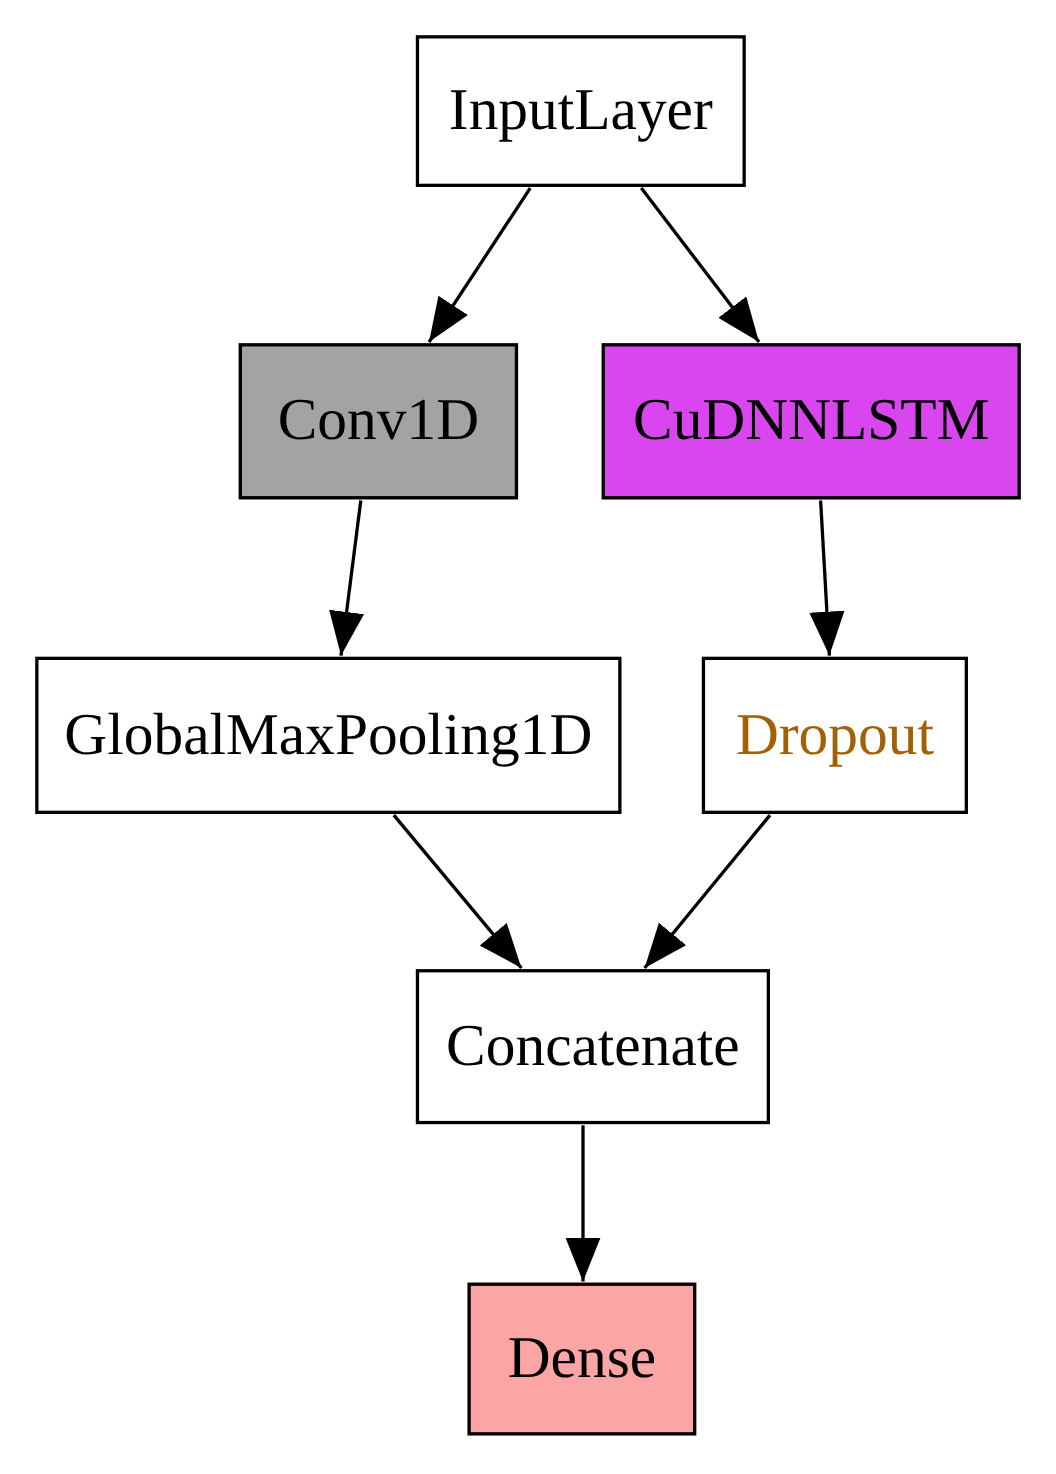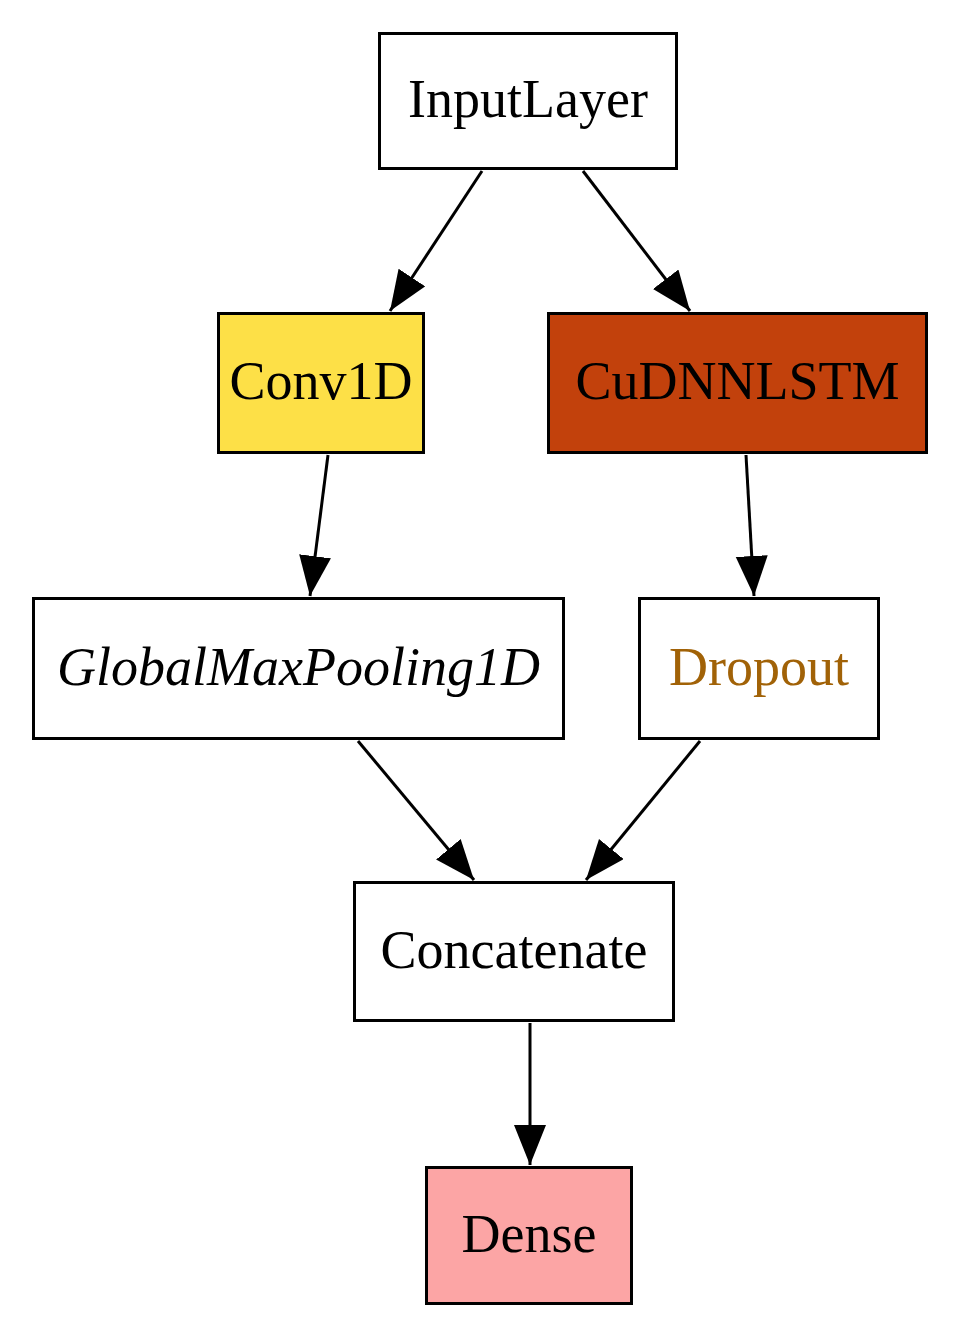--- a/index.html
+++ b/index.html
@@ -58,32 +58,32 @@
         <line x1="746" y1="455" x2="754" y2="596" stroke="#000000" stroke-width="3" marker-end="url(#arrowhead)"></line>
         <line x1="358" y1="741" x2="474" y2="880" stroke="#000000" stroke-width="3" marker-end="url(#arrowhead)"></line>
         <line x1="700" y1="741" x2="586" y2="880" stroke="#000000" stroke-width="3" marker-end="url(#arrowhead)"></line>
         <line x1="530" y1="1023" x2="530" y2="1165" stroke="#000000" stroke-width="3" marker-end="url(#arrowhead)"></line>
       </g>
   </svg>
   <div id="nodes">
       <div class="node" style="left: 378px; top: 32px; width: 300px; height: 138px; background: rgb(255, 255, 255); border-color: rgb(0, 0, 0);">
         <span style="color: rgb(0, 0, 0);">InputLayer</span>
       </div>
-      <div class="node" style="left: 217px; top: 312px; width: 208px; height: 142px; background: #fde047; border-color: rgb(0, 0, 0);">
+      <div class="node" style="left: 217px; top: 312px; width: 254px; height: 142px; background: #a3a3a3; border-color: rgb(0, 0, 0);">
         <span style="color: rgb(0, 0, 0);">Conv1D</span>
       </div>
-      <div class="node" style="left: 547px; top: 312px; width: 381px; height: 142px; background: #c2410c; border-color: rgb(0, 0, 0);">
+      <div class="node" style="left: 547px; top: 312px; width: 381px; height: 142px; background: #d946ef; border-color: rgb(0, 0, 0);">
         <span style="color: rgb(0, 0, 0);">CuDNNLSTM</span>
       </div>
       <div class="node" style="left: 32px; top: 597px; width: 533px; height: 143px; background: rgb(255, 255, 255); border-color: rgb(0, 0, 0);">
-        <span style="color: rgb(0, 0, 0); font-style: italic;">GlobalMaxPooling1D</span>
+        <span style="color: rgb(0, 0, 0);">GlobalMaxPooling1D</span>
       </div>
       <div class="node" style="left: 638px; top: 597px; width: 242px; height: 143px; background: rgb(255, 255, 255); border-color: rgb(0, 0, 0);">
         <span style="color: #a16207;">Dropout</span>
       </div>
-      <div class="node" style="left: 353px; top: 881px; width: 322px; height: 141px; background: rgb(255, 255, 255); border-color: rgb(0, 0, 0);">
+      <div class="node" style="left: 378px; top: 881px; width: 322px; height: 141px; background: rgb(255, 255, 255); border-color: rgb(0, 0, 0);">
         <span style="color: rgb(0, 0, 0);">Concatenate</span>
       </div>
       <div class="node" style="left: 425px; top: 1166px; width: 208px; height: 139px; background: #fca5a5; border-color: rgb(0, 0, 0);">
         <span style="color: rgb(0, 0, 0);">Dense</span>
       </div>
     </div>
 </div>
 
 </body></html>

